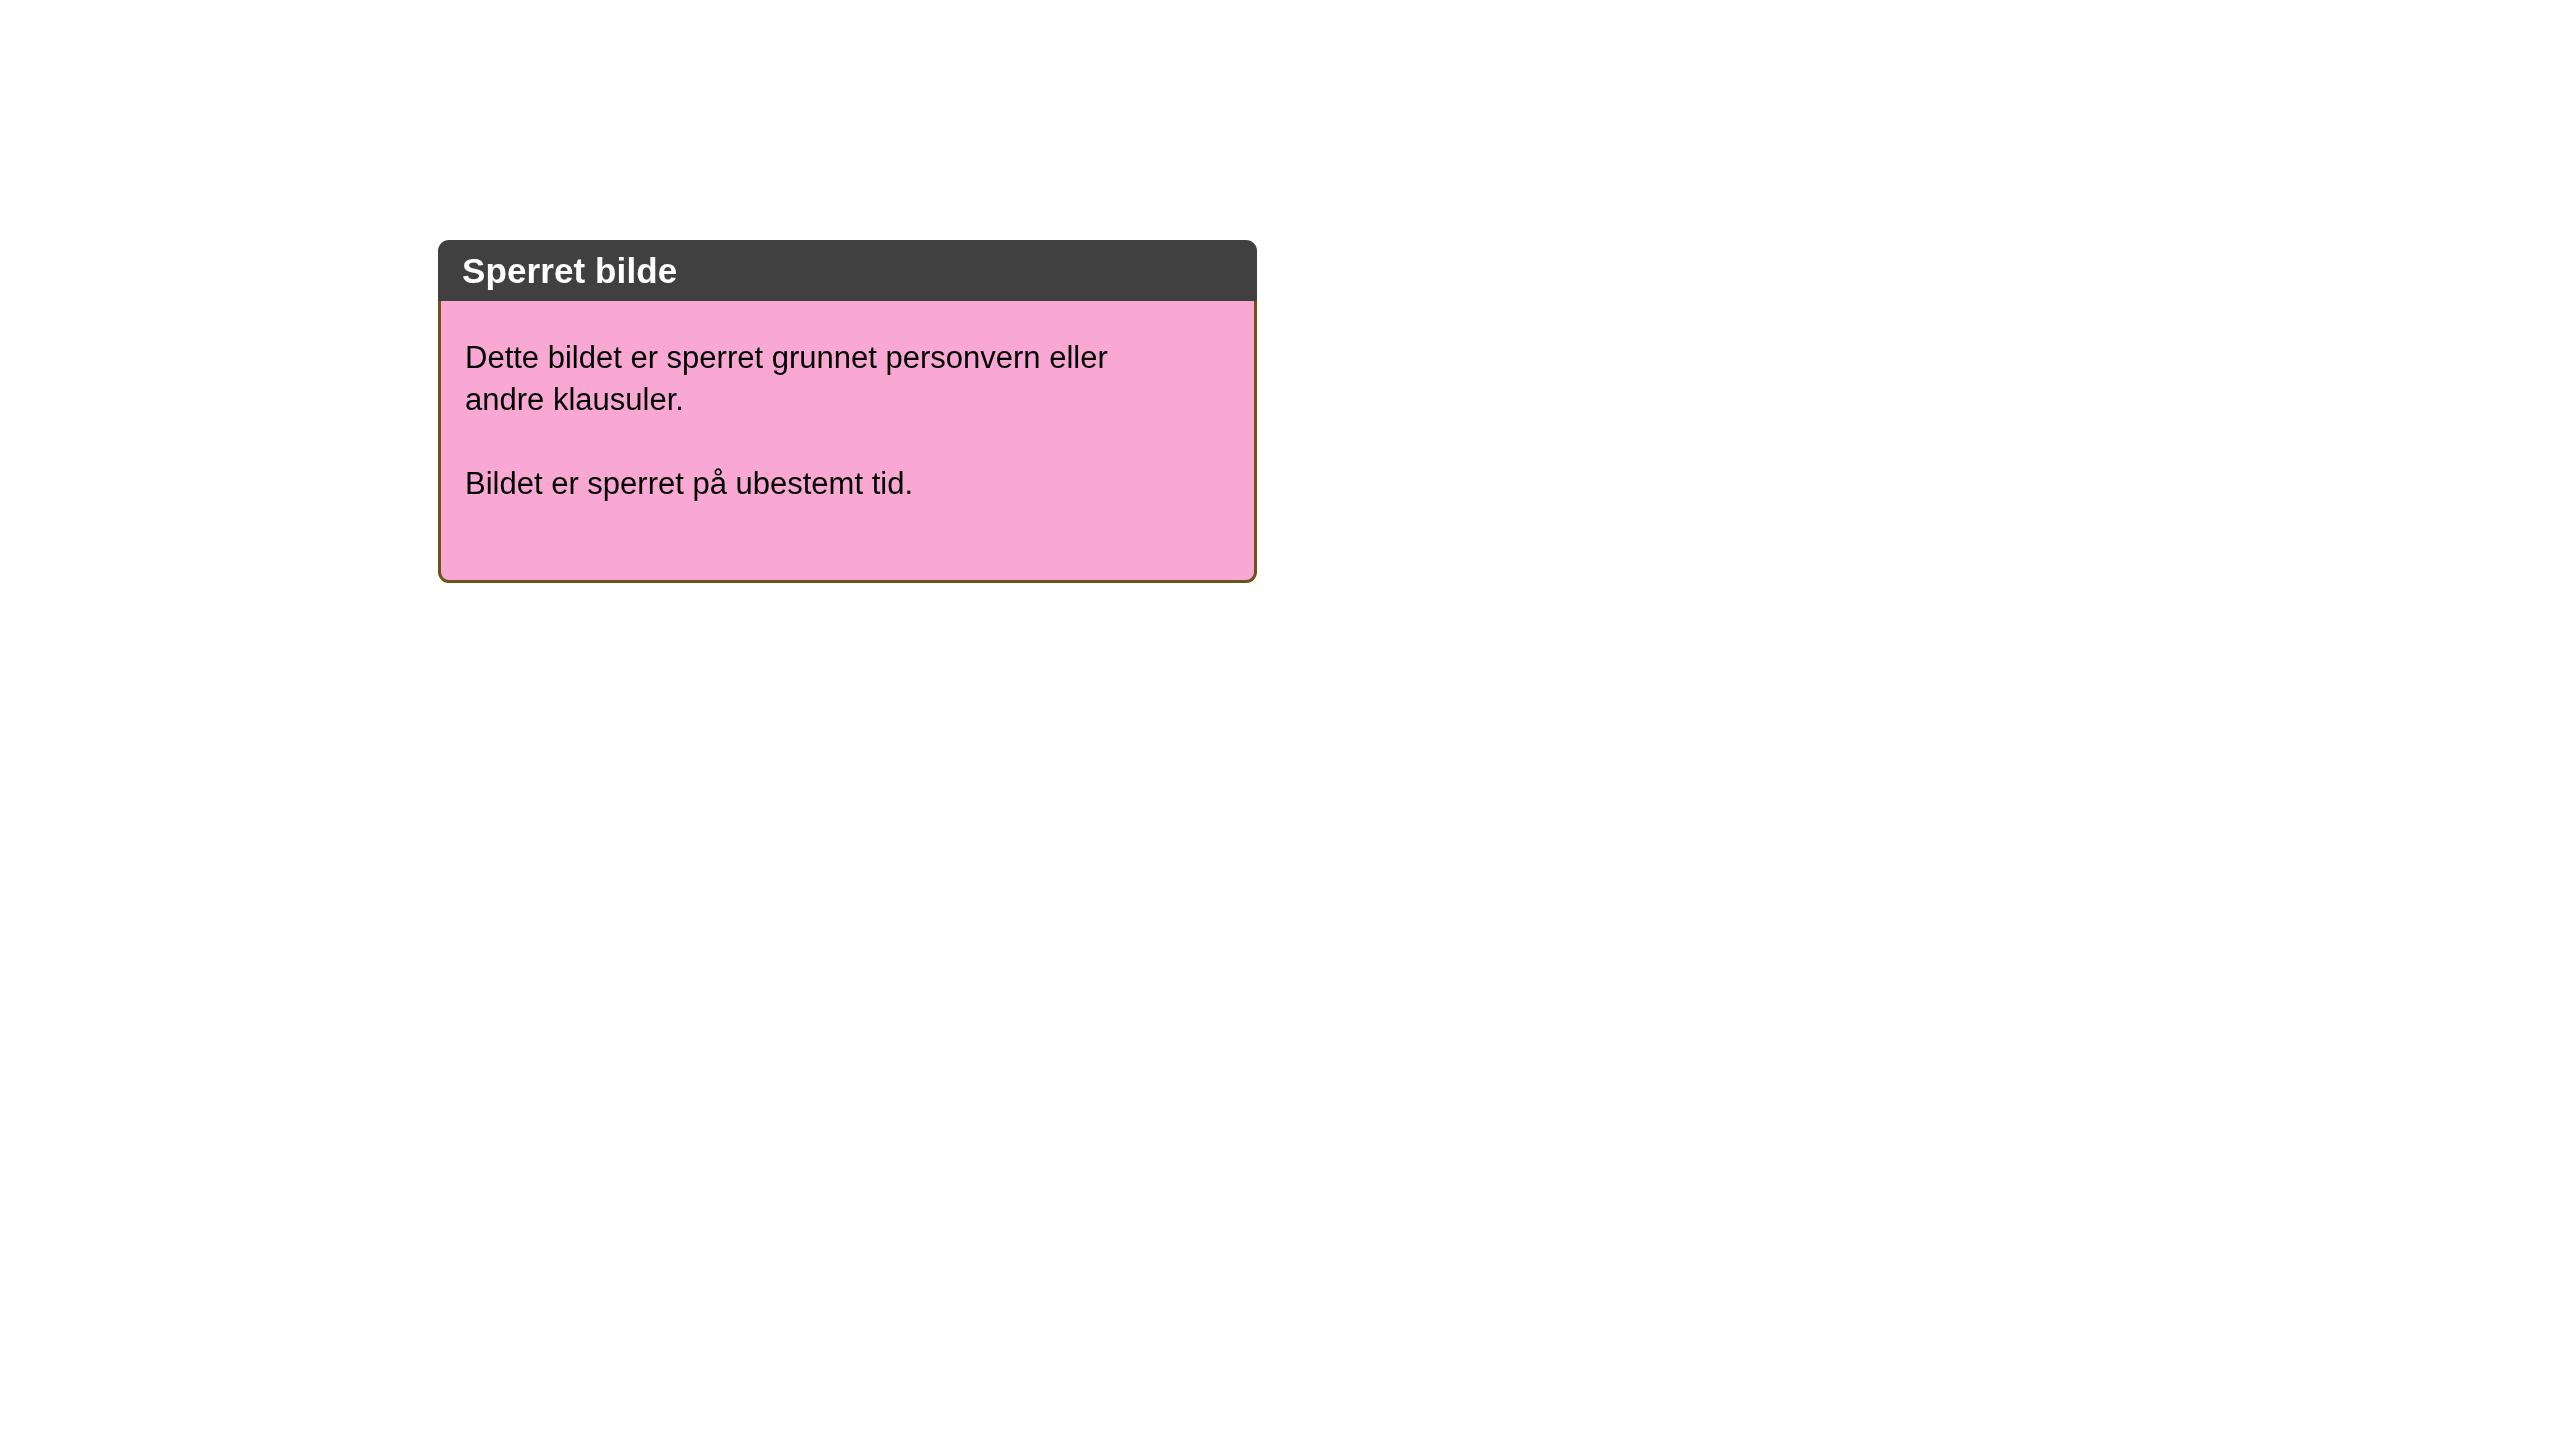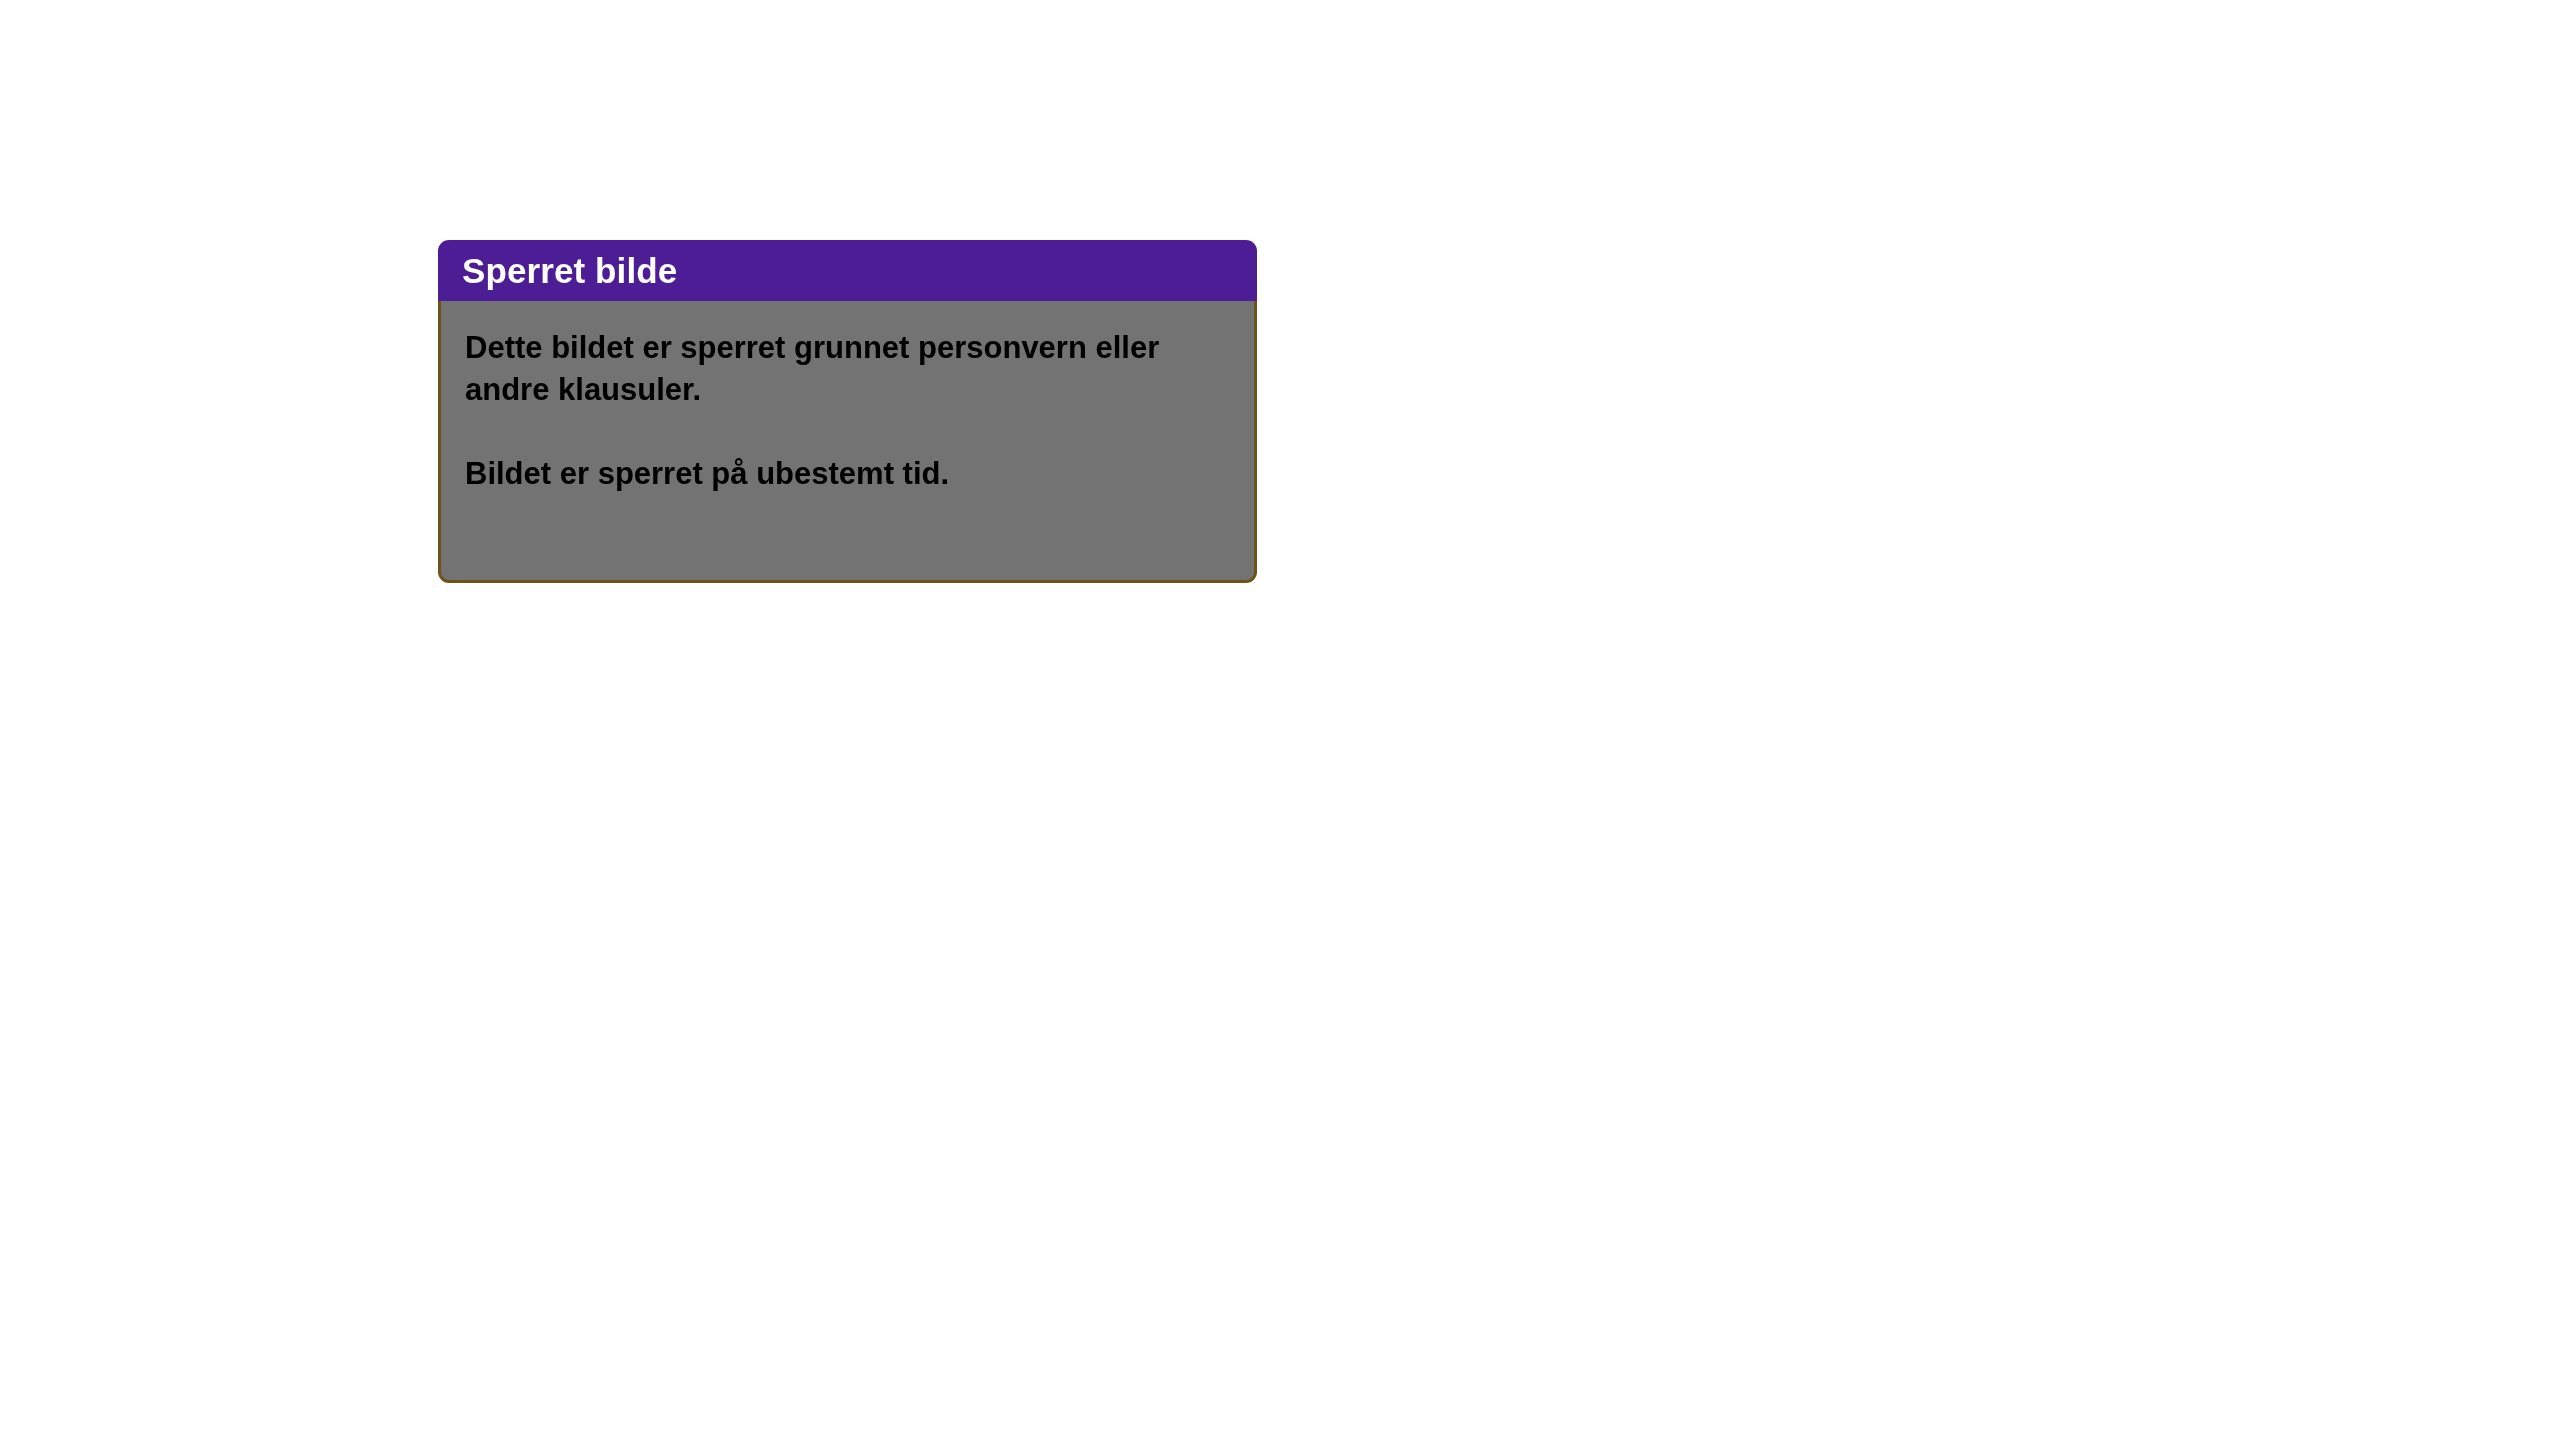--- a/index.html
+++ b/index.html
@@ -36,21 +36,21 @@
 
   .panel {
     width: 819px;
     box-sizing: border-box;
     background: #ffffff;
     border-radius: 11px;
     position: relative;
   }
 
   .panel-header {
-    background: #4c1d95;
+    background: #404040;
     border-radius: 11px 11px 0 0;
     height: 61px;
     box-sizing: border-box;
     padding: 0 0 0 24px;
     display: flex;
     align-items: center;
     overflow: hidden;
   }
 
   .panel-title {
@@ -60,24 +60,23 @@
     letter-spacing: 0.1px;
     white-space: nowrap;
   }
 
   .panel-body {
     box-sizing: border-box;
     border-left: 3px solid #6d5319;
     border-right: 3px solid #6d5319;
     border-bottom: 3px solid #6d5319;
     border-radius: 0 0 11px 11px;
-    background: #737373;
-    padding: 26px 24px 40px 24px;
+    background: #f9a8d4;
+    padding: 36px 24px 40px 24px;
     min-height: 282px;
-    font-weight: bold;
   }
 
   .panel-paragraph {
     color: #000000;
     font-size: 31px;
     line-height: 42px;
     margin: 0;
     max-width: 730px;
   }
 

